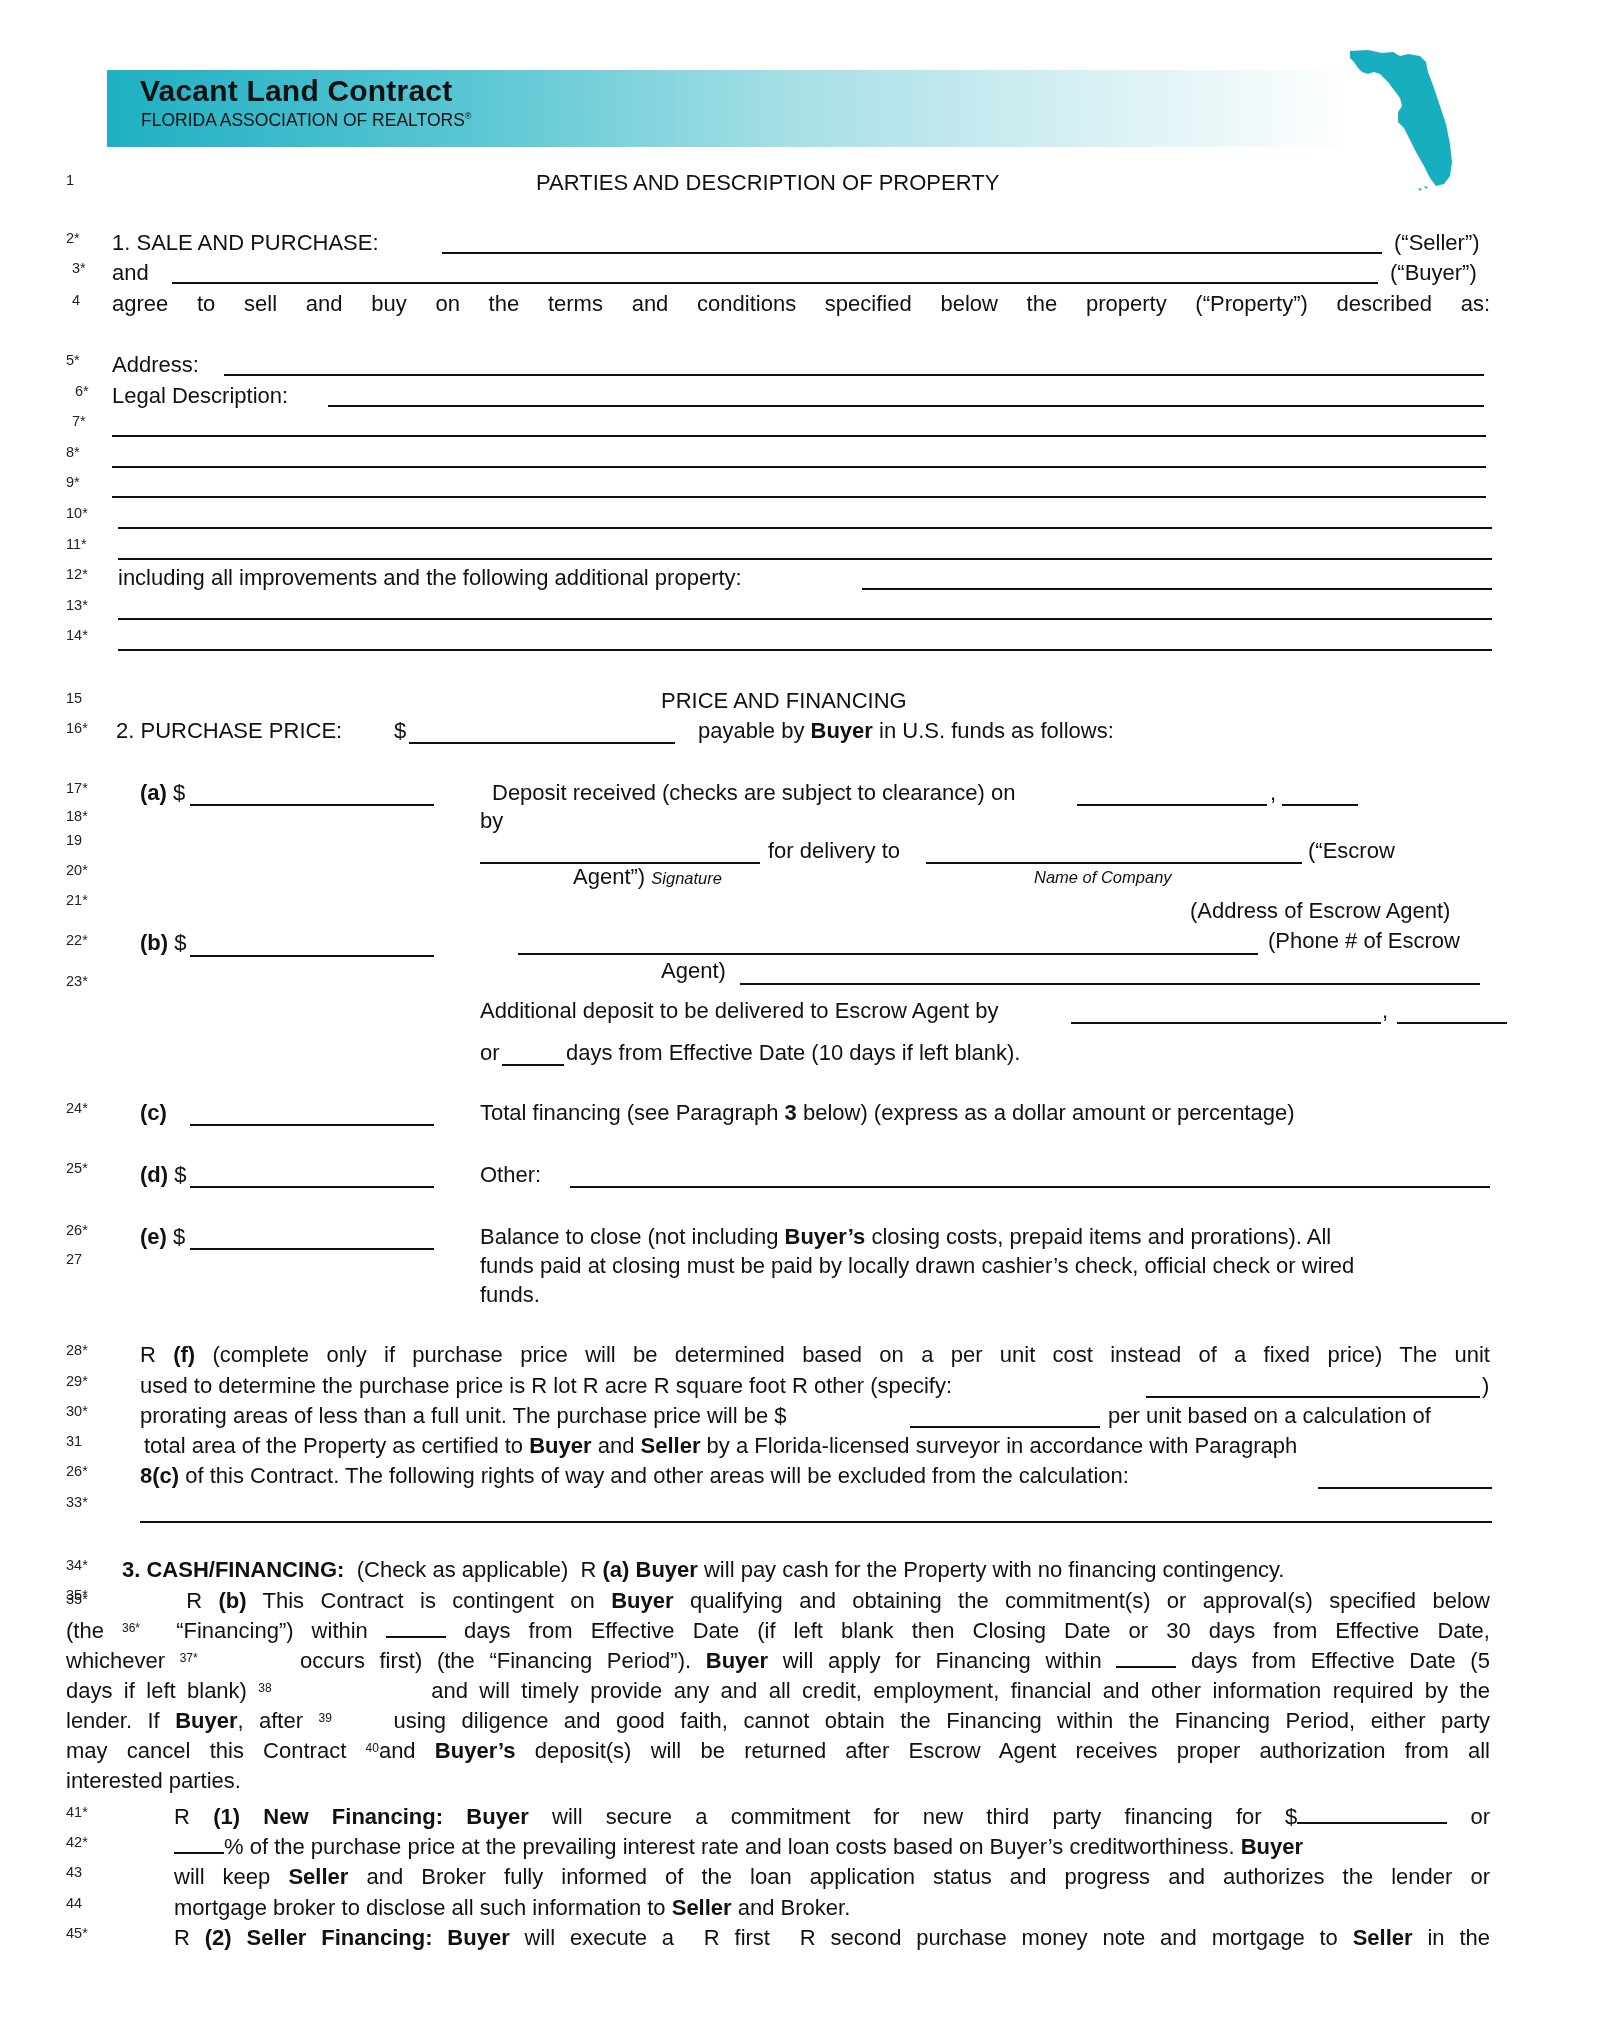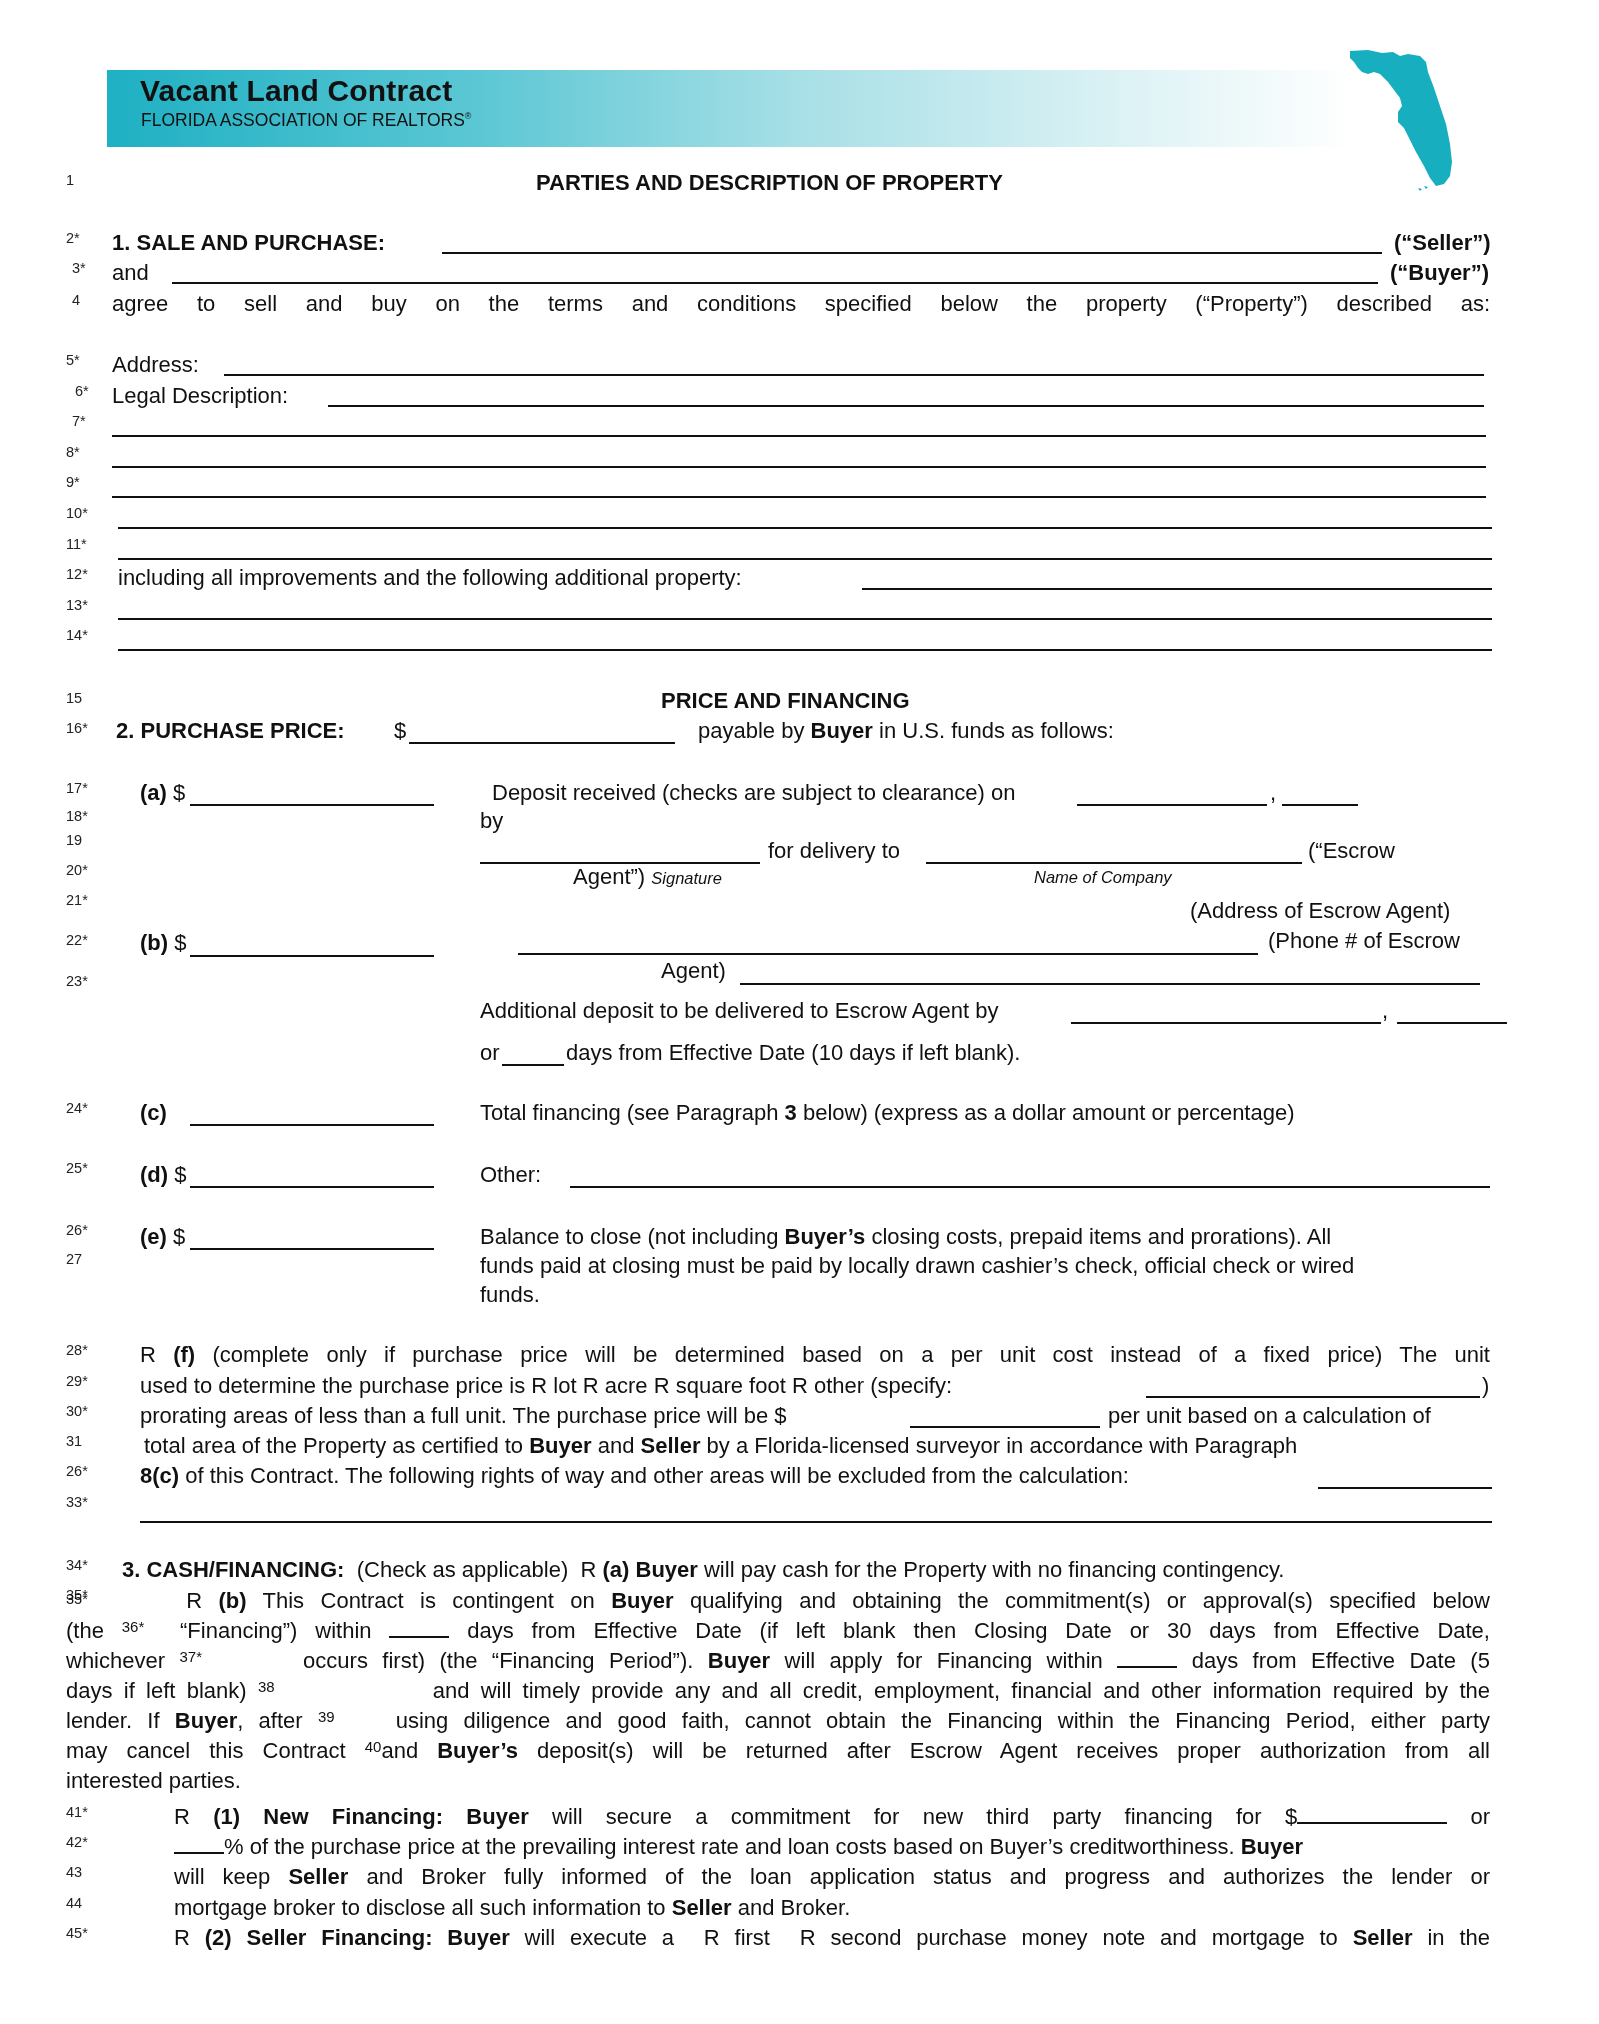--- a/index.html
+++ b/index.html
@@ -7,26 +7,26 @@
          font-family: "Liberation Sans", sans-serif; color: #111; }
   .banner { position: absolute; left: 107px; top: 70px; width: 1245px; height: 77px;
             background: linear-gradient(to right, #1eb0c3 0%, #5cc7d4 30%, #a6dfe6 55%, #d9f1f4 80%, #ffffff 100%); }
   .banner .sep { position: absolute; left: 1243px; top: 0; width: 3px; height: 77px; background: #ffffff; }
   .banner-title { position: absolute; left: 140px; top: 74px; font-size: 30px; font-weight: bold; color: #111; letter-spacing: 0.2px; }
   .banner-sub { position: absolute; left: 141px; top: 110px; font-size: 17.5px; color: #111; }
   .banner-sub sup { font-size: 9px; }
   .florida { position: absolute; left: 1348px; top: 48px; width: 140px; height: 146px; }
   .ln { position: absolute; left: 66px; font-size: 14.5px; color: #222; width: 30px; }
   .t { position: absolute; font-size: 22px; white-space: nowrap; }
-  .head { font-weight: bold; font-size: 22px; }
+  .head { font-weight: normal; font-size: 22px; }
   .blank { display: inline-block; border-bottom: 2px solid #111; height: 18px; vertical-align: baseline; }
   .rule { position: absolute; height: 2px; background: #111; }
   .just { text-align: justify; text-align-last: justify; }
   .small-it { font-style: italic; font-size: 16.5px; }
-  .sup { font-size: 15px; vertical-align: 6px; }
+  .sup { font-size: 12px; vertical-align: 6px; }
   b { font-weight: bold; }
 </style>
 </head>
 <body>
 
 <div class="banner">
     <div class="sep"></div>
   </div>
 <div class="banner-title">Vacant Land Contract</div>
 <div class="banner-sub"><span>FLORIDA ASSOCIATION OF REALTORS</span><sup>®</sup></div>

